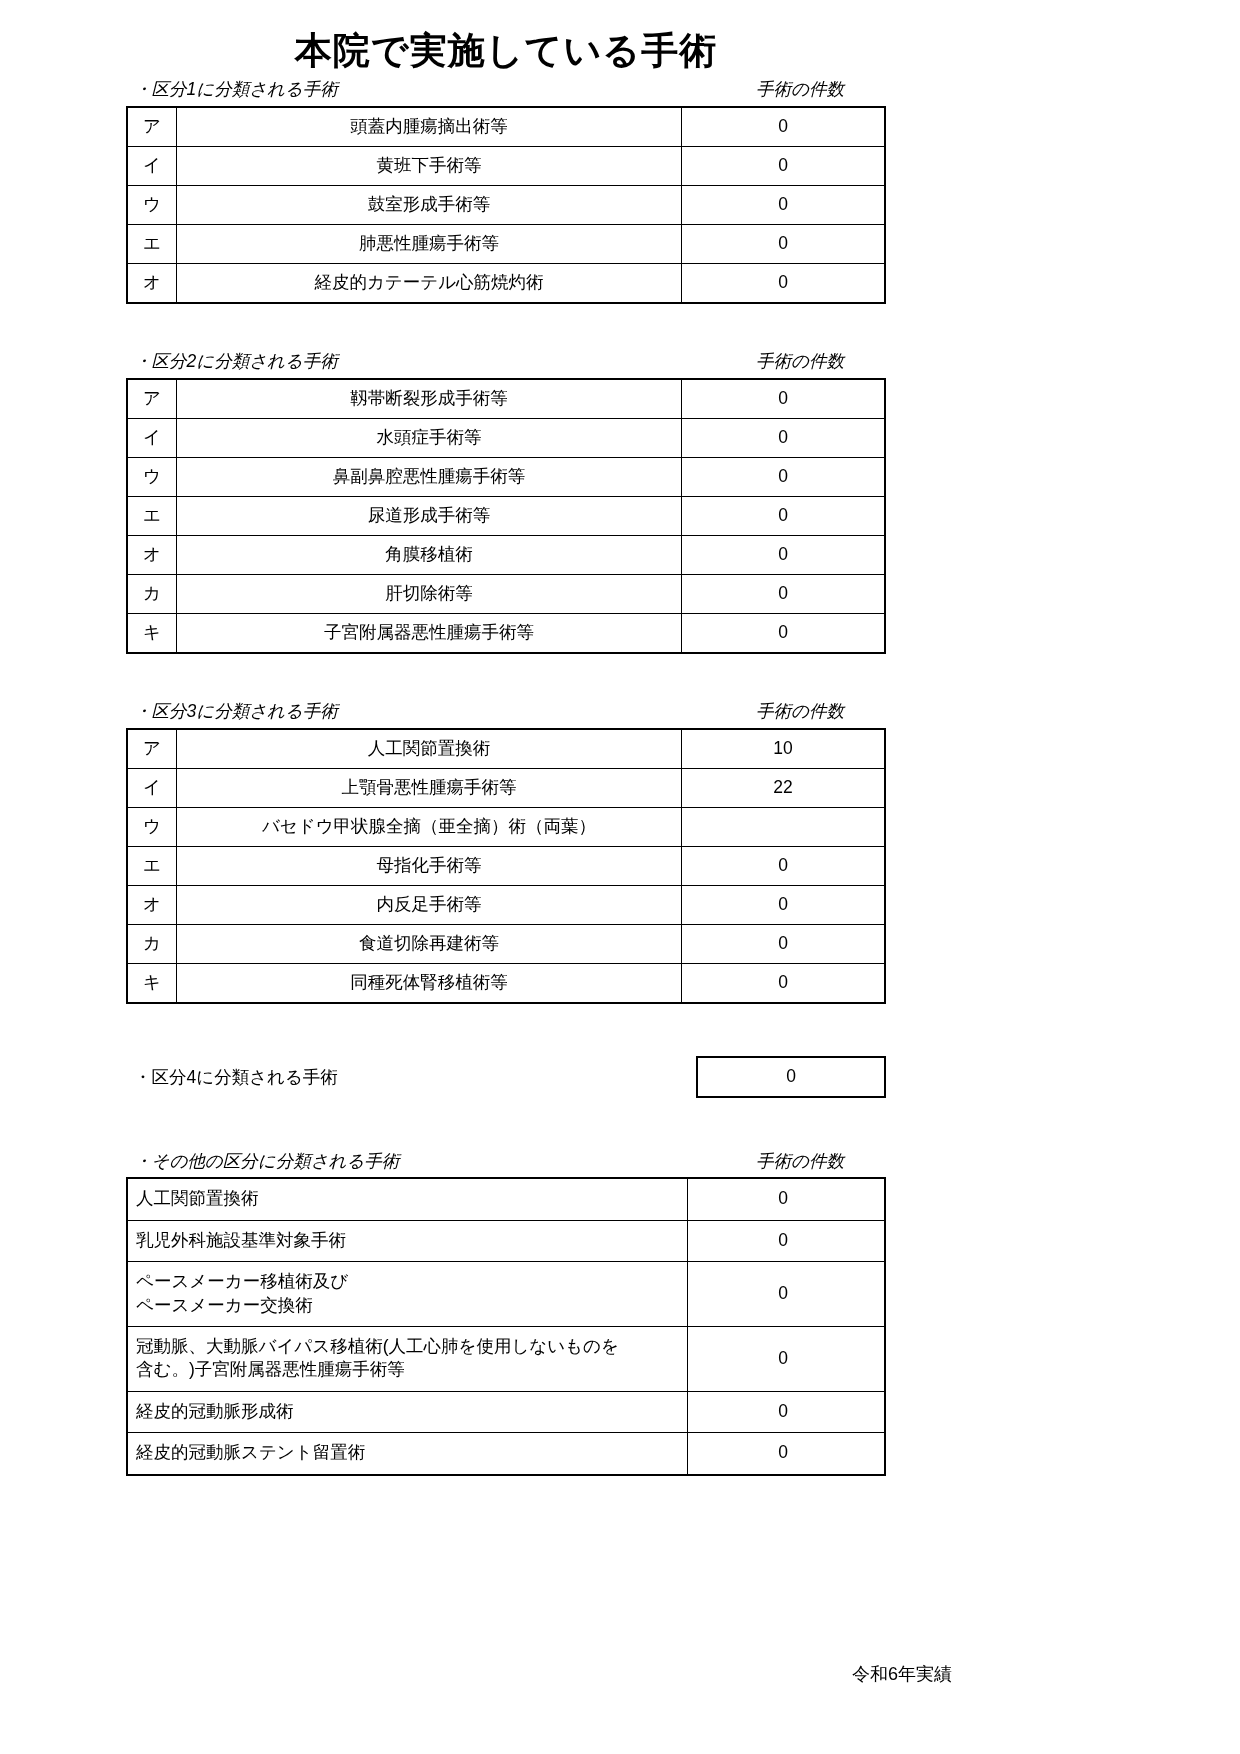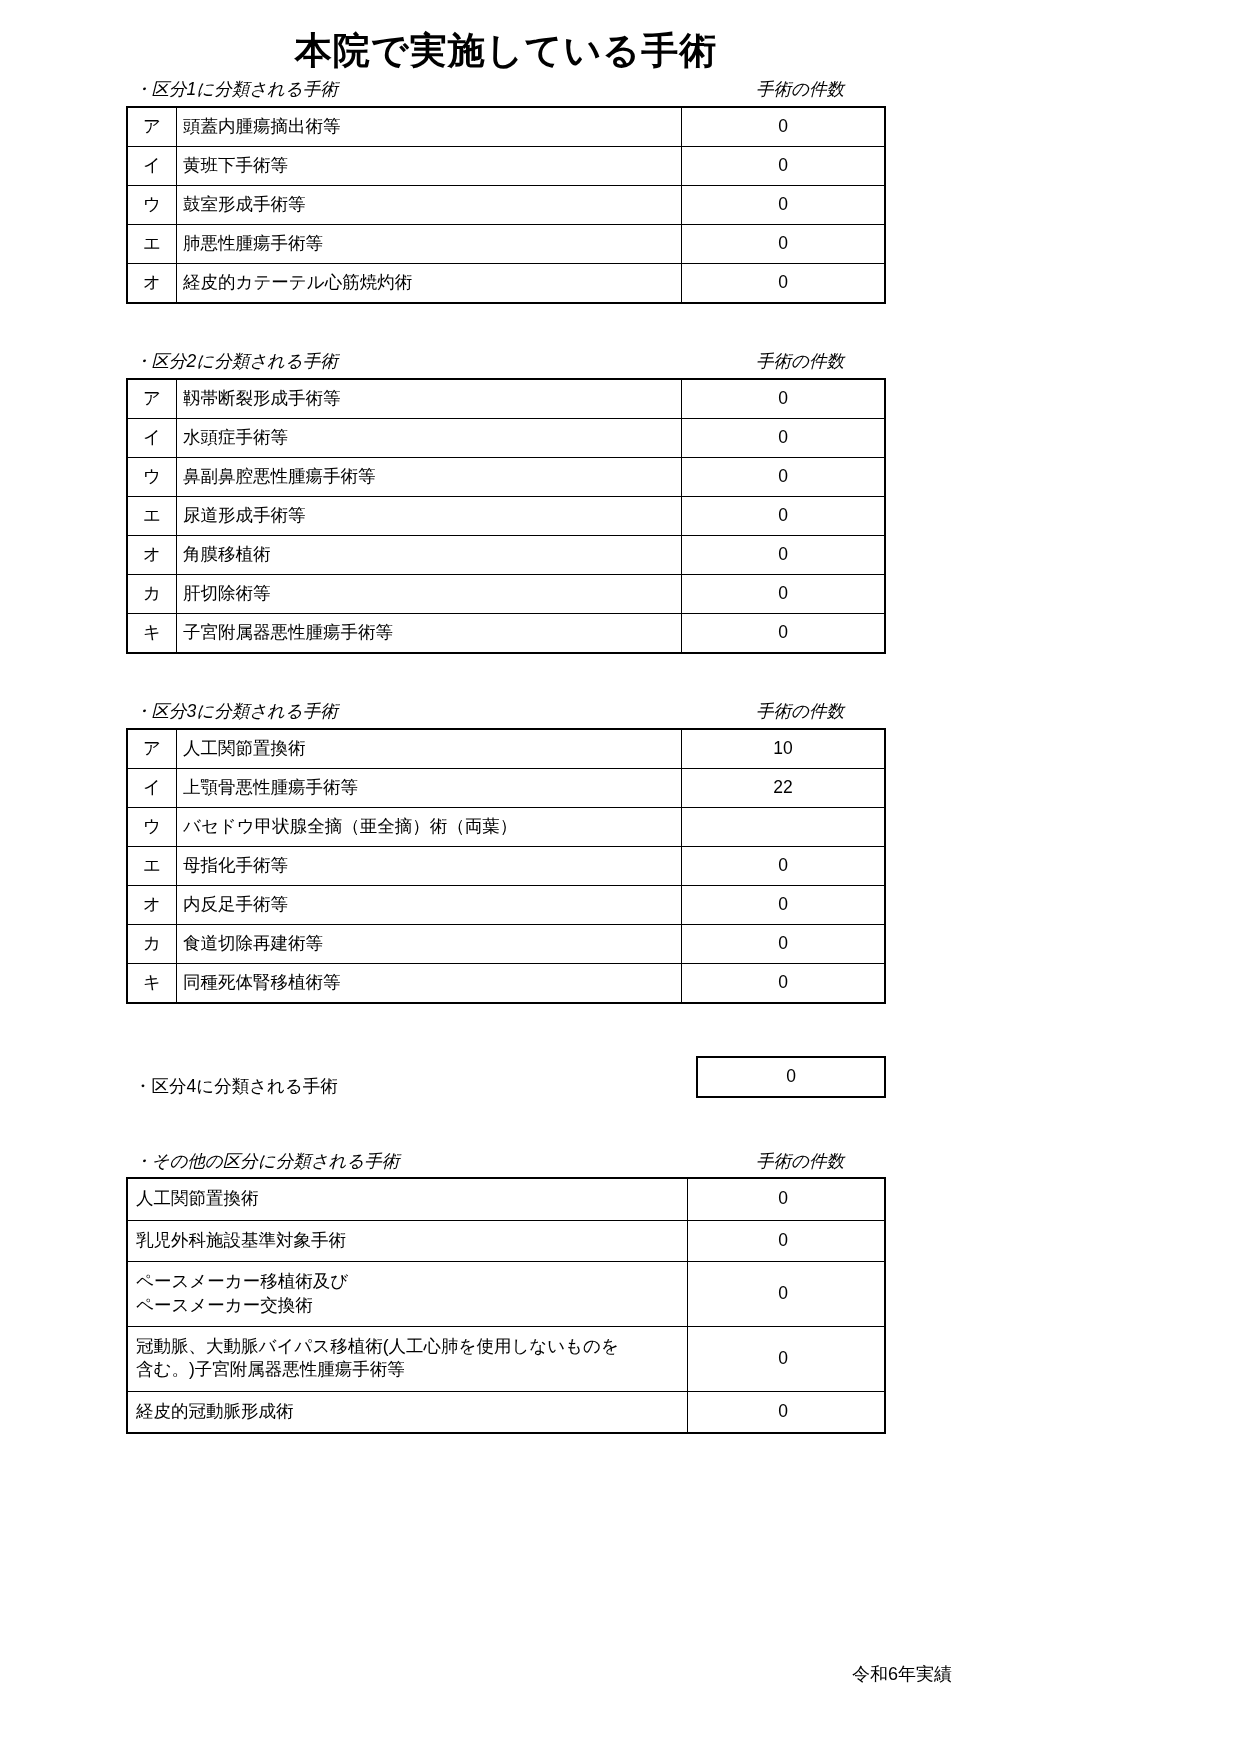--- a/index.html
+++ b/index.html
@@ -74,21 +74,21 @@
     vertical-align: middle;
     height: 25px;
   }
   td.idx {
     width: 36px;
     text-align: center;
     padding-left: 0;
     padding-right: 0;
   }
   td.name {
-    text-align: left;
+    text-align: center;
     padding-left: 8px;
   }
   td.cnt {
     width: 190px;
     text-align: center;
   }
   
   table.surg {
     border-top: 2px solid #000;
     border-bottom: 2px solid #000;
@@ -96,21 +96,21 @@
     border-right: 2px solid #000;
   }
   .gap-md { height: 46px; }
   .gap-lg { height: 52px; }
 
   
   .single-row {
     width: 760px;
     margin: 0 auto;
     display: flex;
-    align-items: flex-end;
+    align-items: center;
     justify-content: space-between;
   }
   .single-row .single-label {
     font-size: 17.5px;
     padding-left: 8px;
     white-space: nowrap;
   }
   .single-box {
     width: 190px;
     box-sizing: border-box;
@@ -328,19 +328,23 @@
           <td class="multi">
             <span class="ln">冠動脈、大動脈バイパス移植術(人工心肺を使用しないものを</span>
             <span class="ln">含む。)子宮附属器悪性腫瘍手術等</span>
           </td>
           <td class="cnt">0</td>
         </tr>
         <tr>
           <td>経皮的冠動脈形成術</td>
           <td class="cnt">0</td>
         </tr>
+        <tr>
+          <td>経皮的冠動脈ステント留置術</td>
+          <td class="cnt">0</td>
+        </tr>
       </tbody>
     </table>
   </div>
 
   <div class="footer">令和6年実績</div>
 
 </div>
 
 </body></html>

